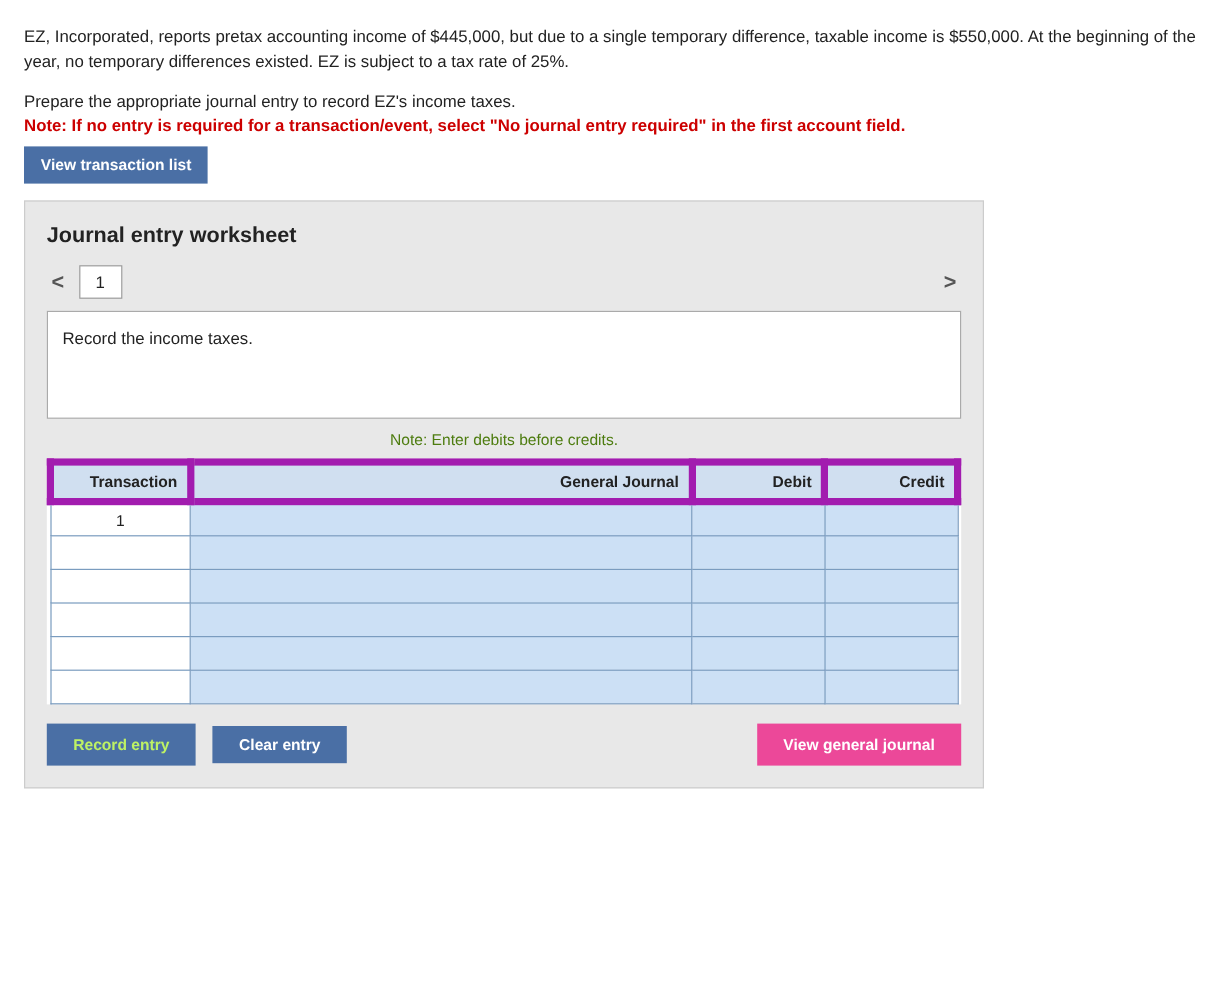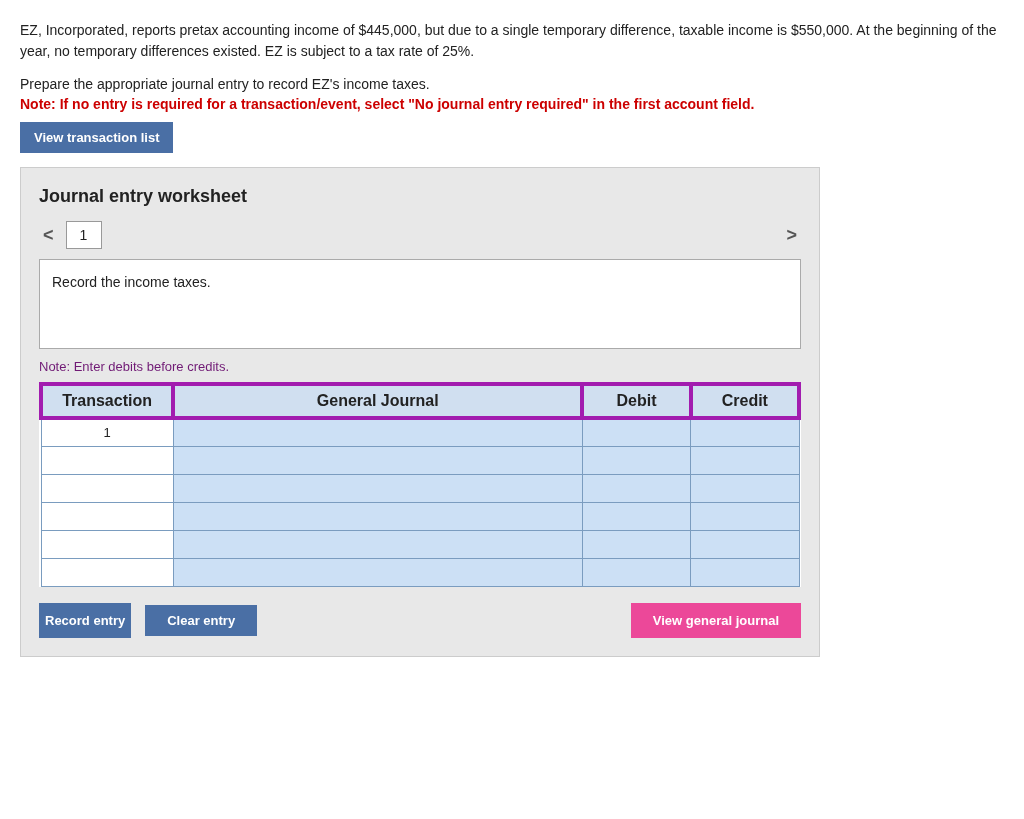--- a/index.html
+++ b/index.html
@@ -90,40 +90,41 @@
     .description-box {
       background: #fff;
       border: 1px solid #aaa;
       padding: 14px 12px;
       min-height: 90px;
       margin-bottom: 10px;
       font-size: 14px;
       color: #222;
     }
     .note-debits {
-      color: #701a75;
+      color: #4d7c0f;
       font-size: 13px;
       margin-bottom: 8px;
+      text-align: center;
     }
     .journal-table {
       width: 100%;
       border-collapse: collapse;
       border: 1px solid #7a9cbf;
       background: #fff;
       margin-bottom: 16px;
     }
     .journal-table thead tr {
       background: #d0dff0;
     }
     .journal-table th {
-      border: 4px solid #a21caf;
+      border: 6px solid #a21caf;
       padding: 6px 8px;
       font-weight: bold;
-      font-size: 16px;
-      text-align: center;
+      font-size: 13px;
+      text-align: right;
     }
     .journal-table td {
       border: 1px solid #7a9cbf;
       padding: 0;
       height: 28px;
     }
     .journal-table td.transaction-col {
       text-align: center;
       font-size: 13px;
       padding: 4px;
@@ -150,23 +151,23 @@
       padding: 2px 4px;
       outline: none;
     }
     .buttons-row {
       display: flex;
       gap: 14px;
       align-items: center;
     }
     .btn-record {
       background-color: #4a6fa5;
-      color: #ffffff;
-      border: none;
-      padding: 10px 6px;
+      color: #bef264;
+      border: none;
+      padding: 10px 22px;
       font-size: 13px;
       font-weight: bold;
       cursor: pointer;
     }
     .btn-clear {
       background-color: #4a6fa5;
       color: #fff;
       border: none;
       padding: 8px 22px;
       font-size: 13px;

